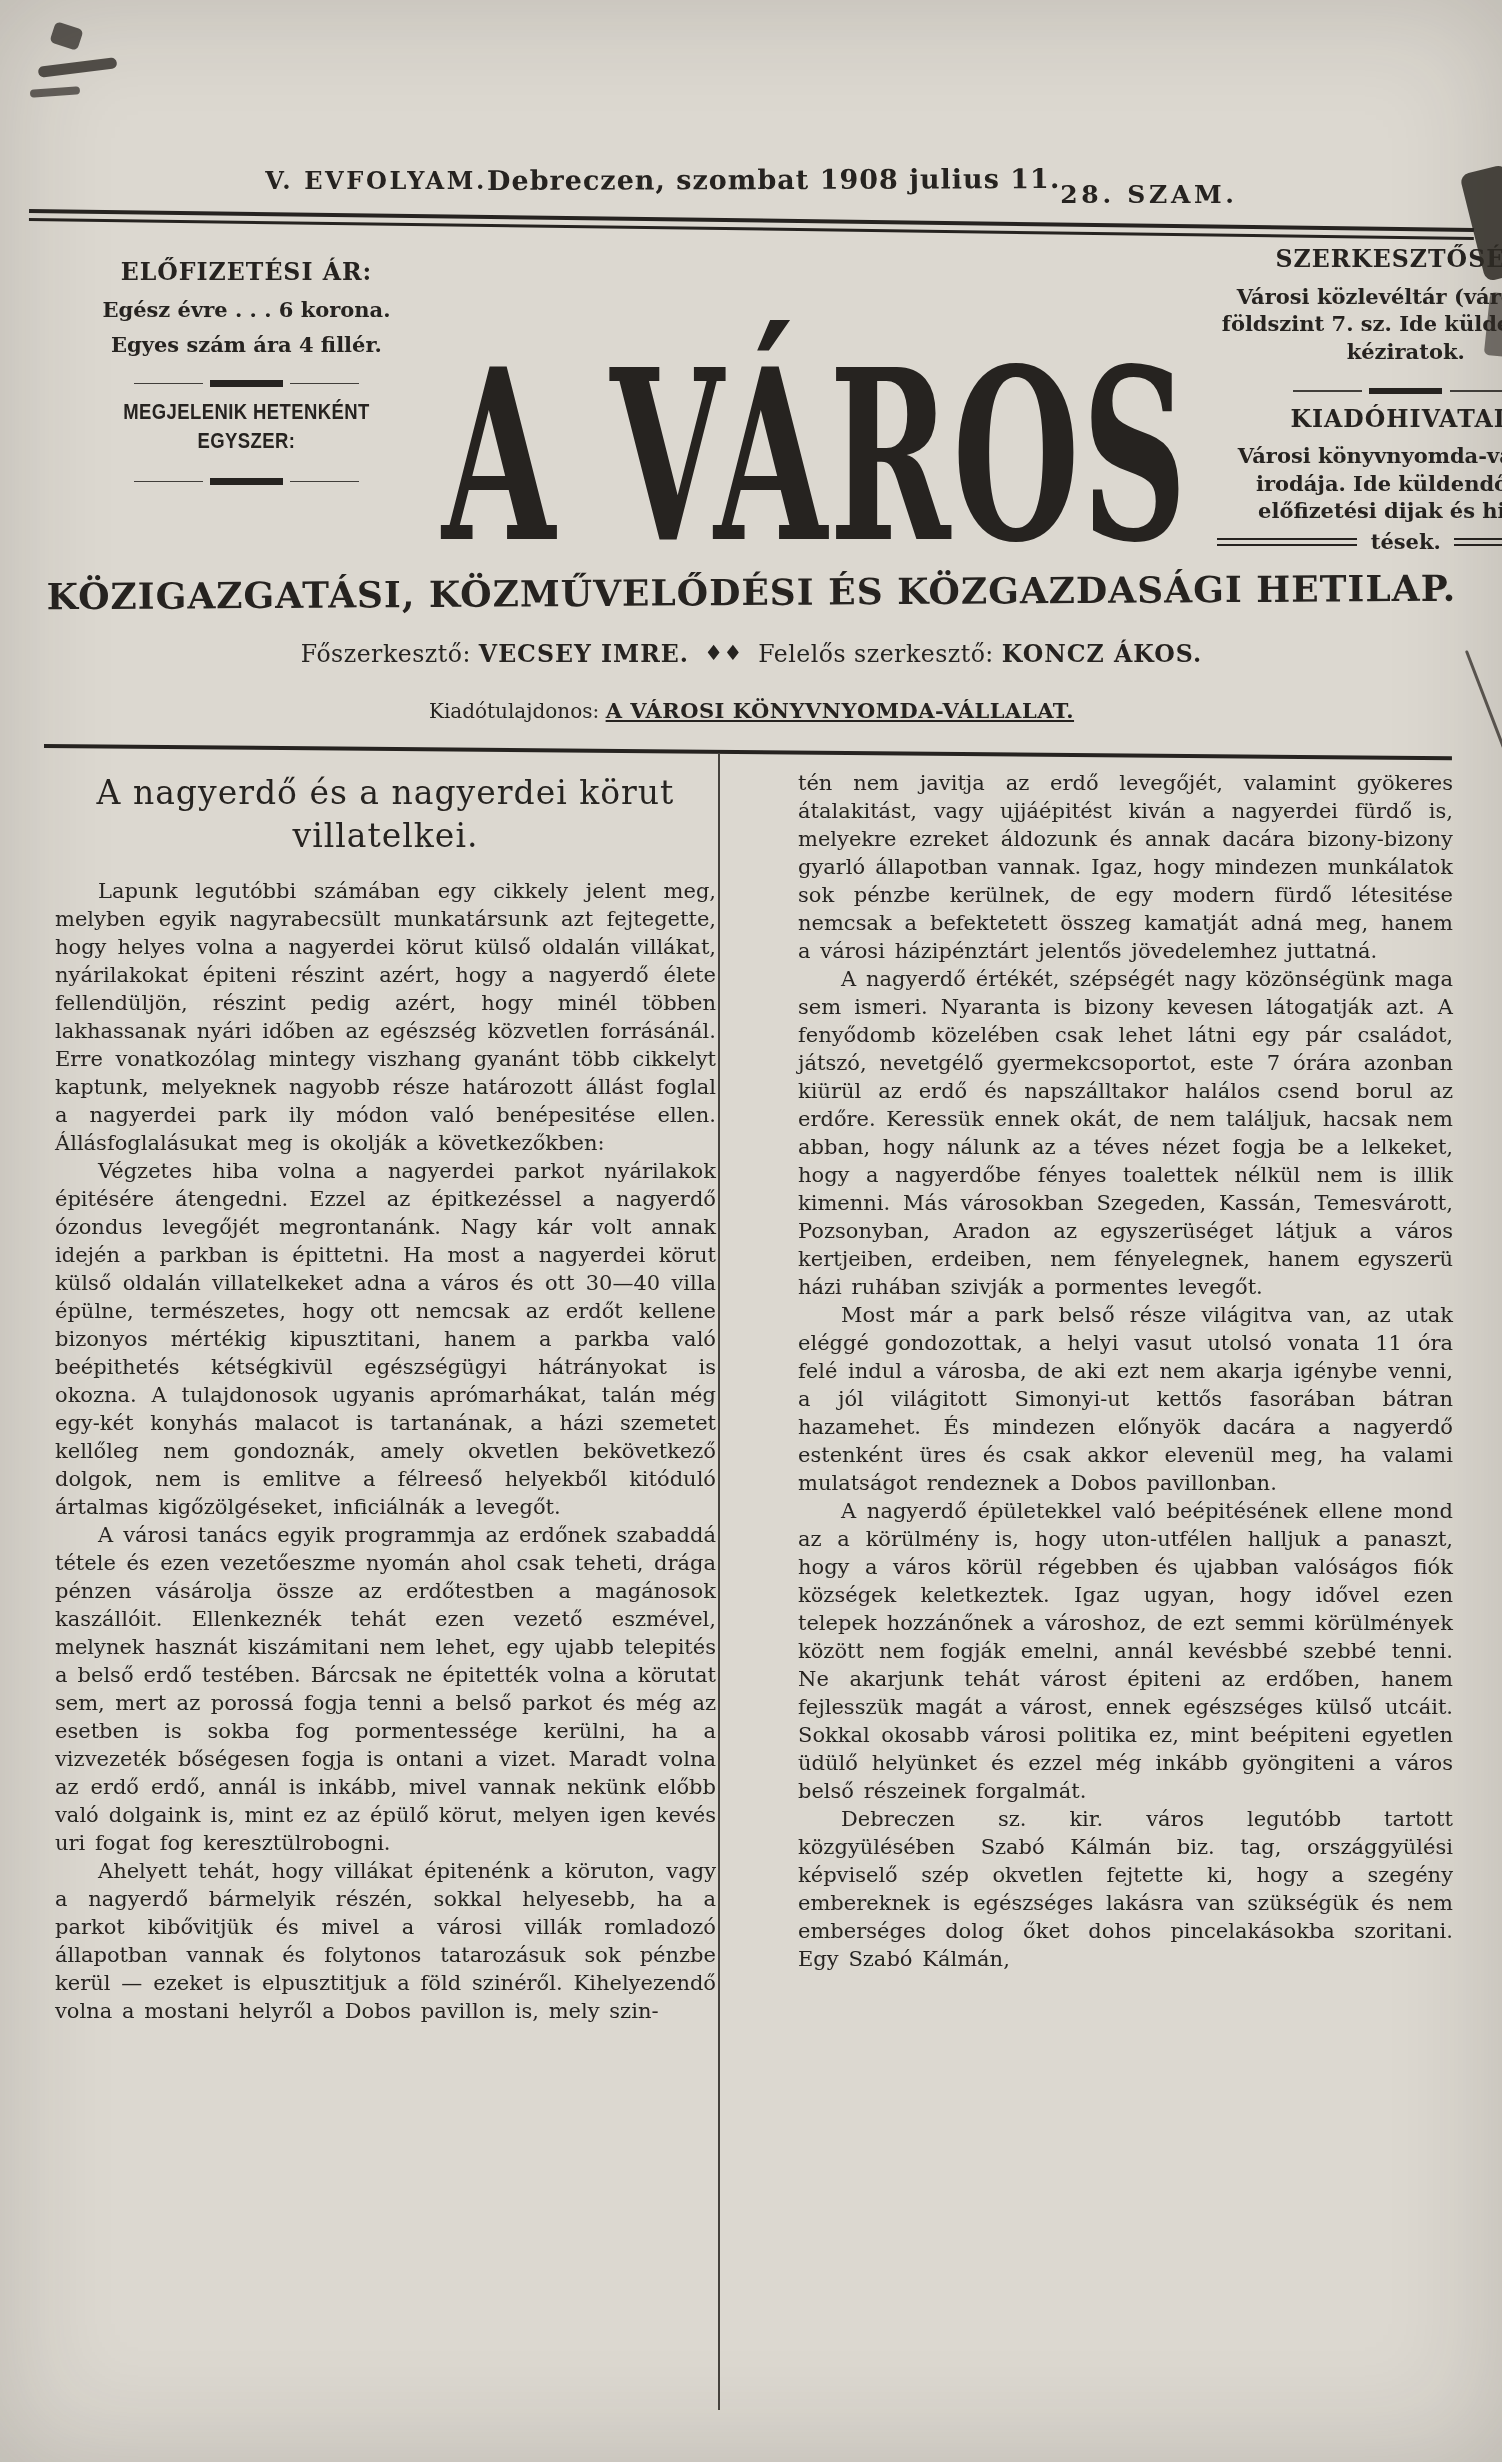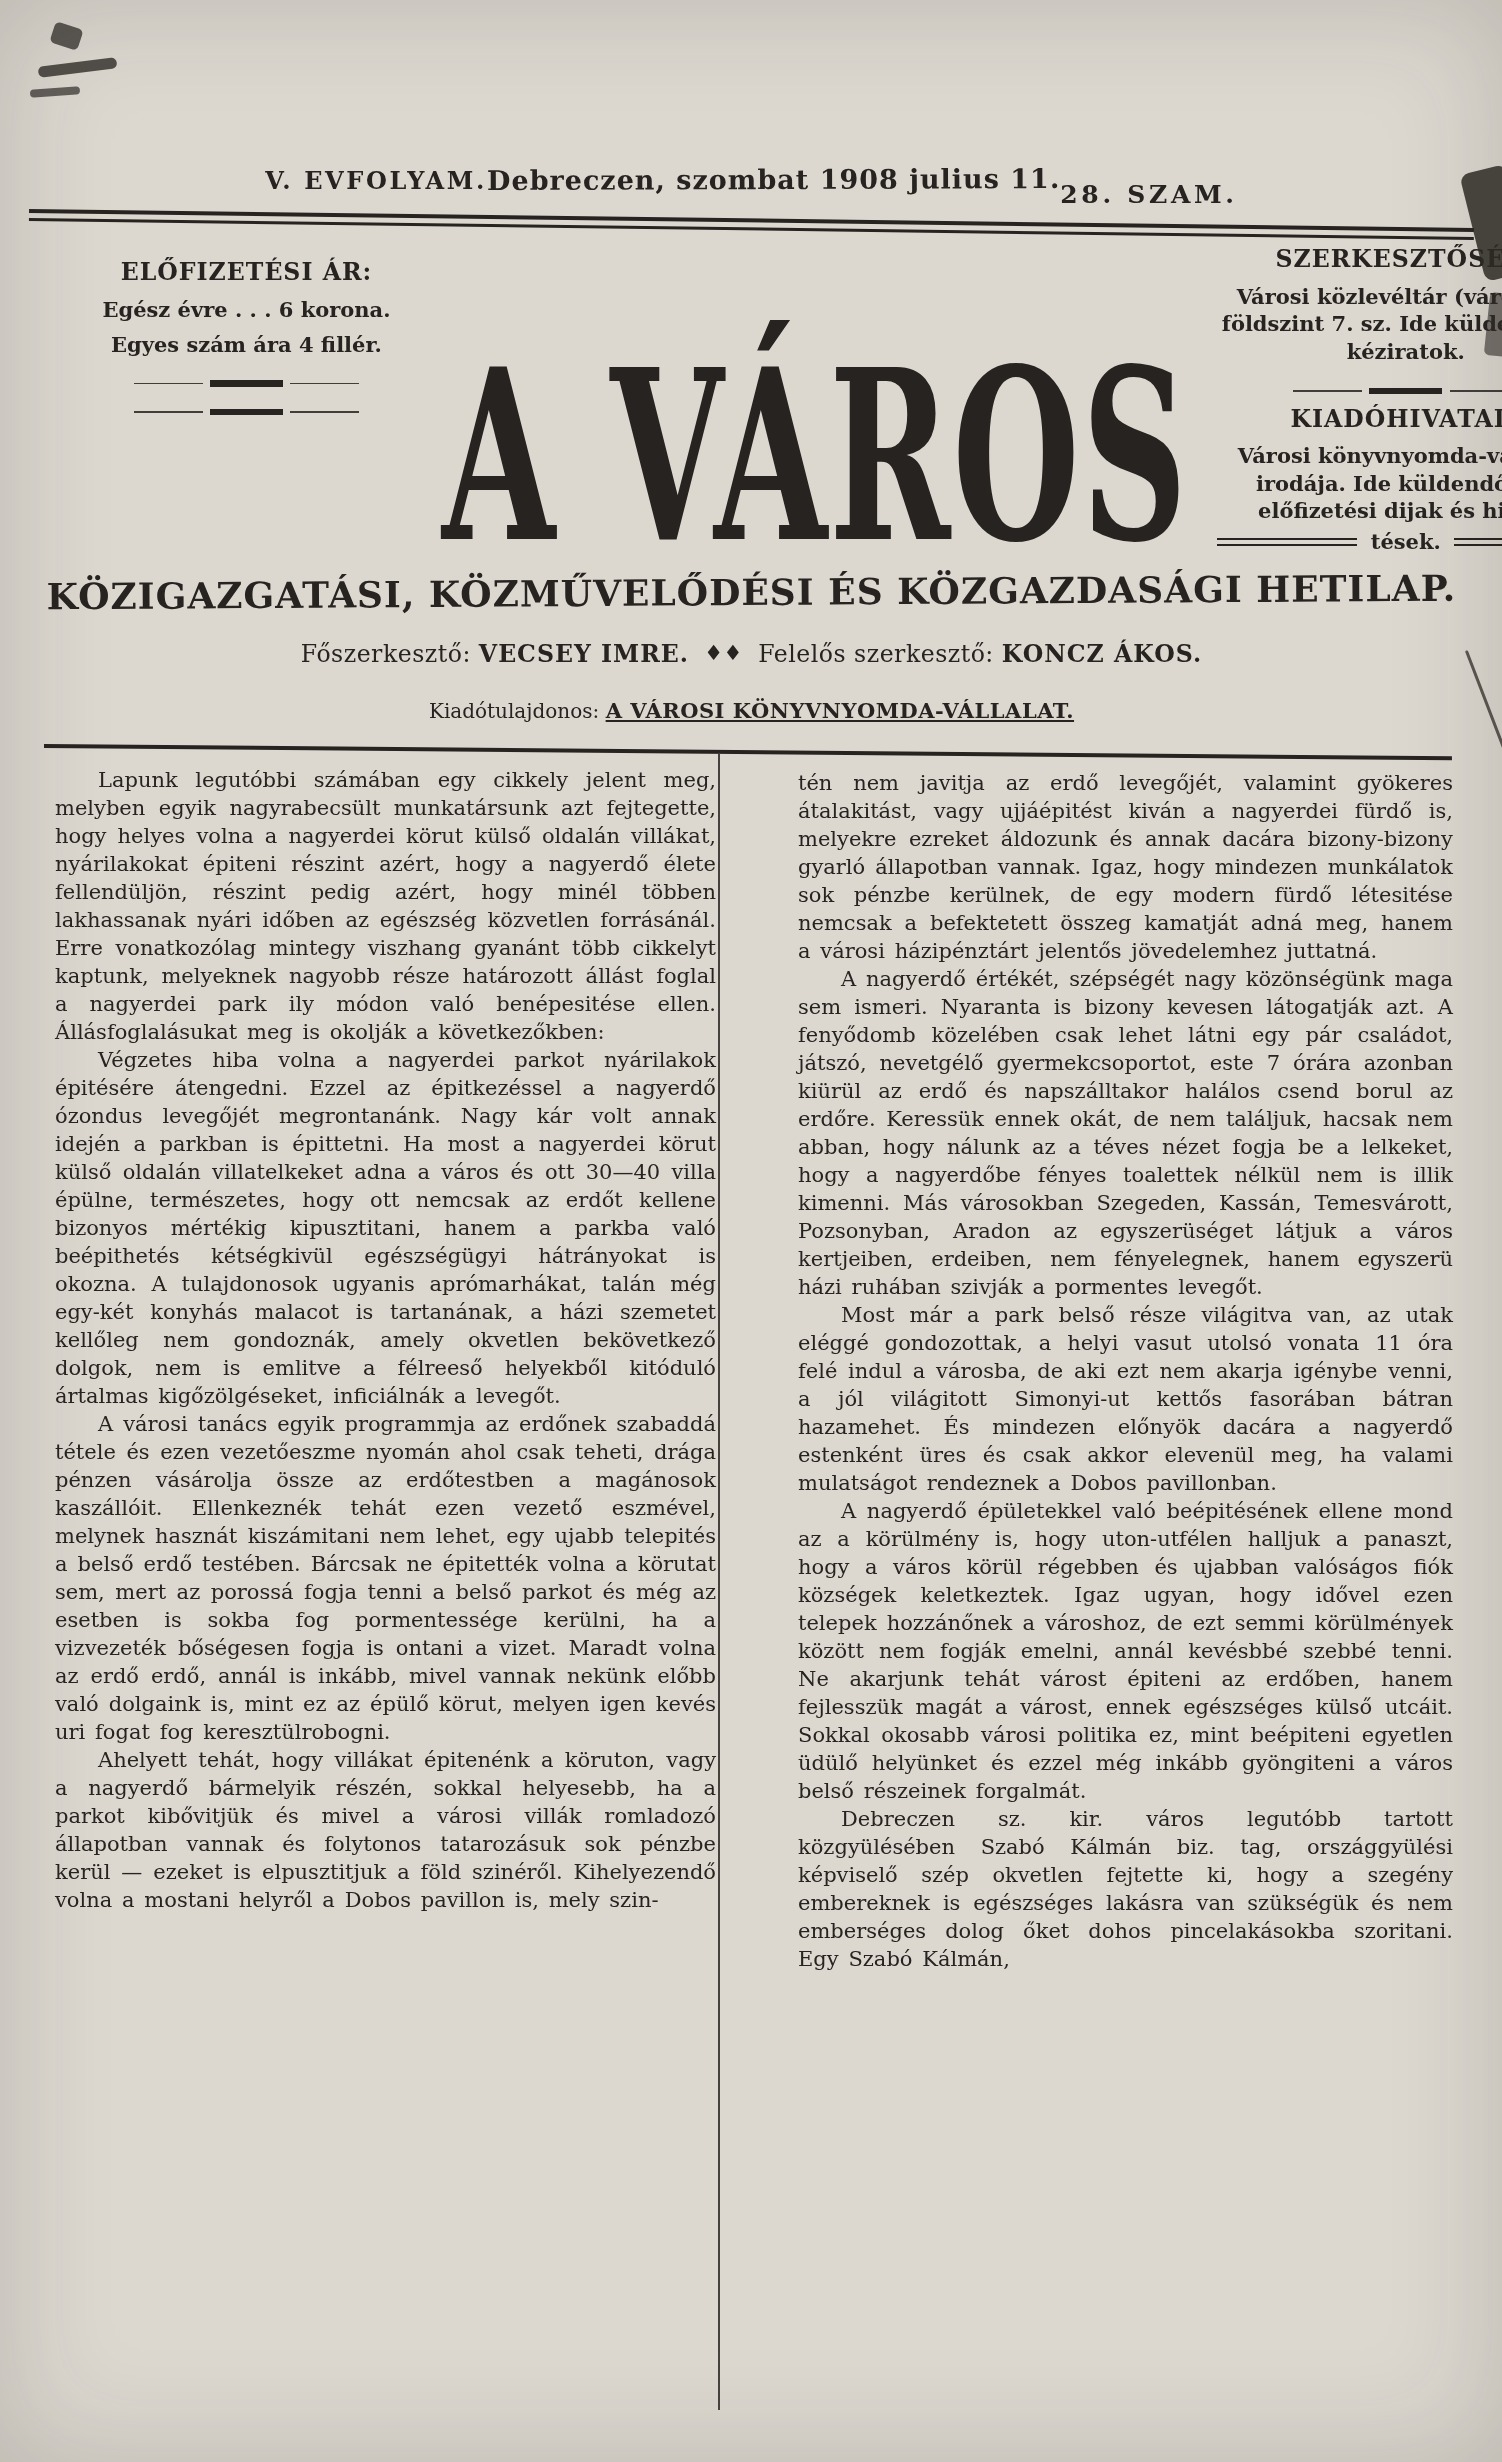--- a/index.html
+++ b/index.html
@@ -123,20 +123,21 @@
 
   <div class="infobox">
     <div class="h">ELŐFIZETÉSI ÁR:</div>
     <div class="t">Egész évre . . . 6 korona.</div>
     <div class="t">Egyes szám ára 4 fillér.</div>
     <div class="orn">
         <span class="thin"></span>
         <span class="thick"></span>
         <span class="thin"></span>
       </div>
+    <div class="h" style="margin-top:10.5px;"><span class="cond">MEGJELENIK HETENKÉNT EGYSZER:</span></div>
     <div class="orn">
         <span class="thin"></span>
         <span class="thick"></span>
         <span class="thin"></span>
       </div>
   </div>
 
   <div class="brand">A VÁROS</div>
 
   <div class="infobox">
@@ -171,20 +172,21 @@
   <span>Kiadótulajdonos:</span>
   <b>A VÁROSI KÖNYVNYOMDA-VÁLLALAT.</b>
 </div>
 
 <div class="mid-rule"></div>
 
 <div class="article">
   <div class="col-divider"></div>
 
   <div class="col-left">
+    <div class="art-title">A nagyerdő és a nagyerdei körut villatelkei.</div>
     <p>Lapunk legutóbbi számában egy cikkely jelent meg, melyben egyik nagyrabecsült munkatársunk azt fejtegette, hogy helyes volna a nagyerdei körut külső oldalán villákat, nyárilakokat épiteni részint azért, hogy a nagyerdő élete fellendüljön, részint pedig azért, hogy minél többen lakhassanak nyári időben az egészség közvetlen forrásánál. Erre vonatkozólag mintegy viszhang gyanánt több cikkelyt kaptunk, melyeknek nagyobb része határozott állást foglal a nagyerdei park ily módon való benépesitése ellen. Állásfoglalásukat meg is okolják a következőkben:</p>
     <p>Végzetes hiba volna a nagyerdei parkot nyárilakok épitésére átengedni. Ezzel az épitkezéssel a nagyerdő ózondus levegőjét megrontanánk. Nagy kár volt annak idején a parkban is épittetni. Ha most a nagyerdei körut külső oldalán villatelkeket adna a város és ott 30—40 villa épülne, természetes, hogy ott nemcsak az erdőt kellene bizonyos mértékig kipusztitani, hanem a parkba való beépithetés kétségkivül egészségügyi hátrányokat is okozna. A tulajdonosok ugyanis aprómarhákat, talán még egy-két konyhás malacot is tartanának, a házi szemetet kellőleg nem gondoznák, amely okvetlen bekövetkező dolgok, nem is emlitve a félreeső helyekből kitóduló ártalmas kigőzölgéseket, inficiálnák a levegőt.</p>
     <p>A városi tanács egyik programmja az erdőnek szabaddá tétele és ezen vezetőeszme nyomán ahol csak teheti, drága pénzen vásárolja össze az erdőtestben a magánosok kaszállóit. Ellenkeznék tehát ezen vezető eszmével, melynek hasznát kiszámitani nem lehet, egy ujabb telepités a belső erdő testében. Bárcsak ne épitették volna a körutat sem, mert az porossá fogja tenni a belső parkot és még az esetben is sokba fog pormentessége kerülni, ha a vizvezeték bőségesen fogja is ontani a vizet. Maradt volna az erdő erdő, annál is inkább, mivel vannak nekünk előbb való dolgaink is, mint ez az épülő körut, melyen igen kevés uri fogat fog keresztülrobogni.</p>
     <p>Ahelyett tehát, hogy villákat épitenénk a köruton, vagy a nagyerdő bármelyik részén, sokkal helyesebb, ha a parkot kibővitjük és mivel a városi villák romladozó állapotban vannak és folytonos tatarozásuk sok pénzbe kerül — ezeket is elpusztitjuk a föld szinéről. Kihelyezendő volna a mostani helyről a Dobos pavillon is, mely szin-</p>
   </div>
 
   <div class="col-right">
     <p class="noindent">tén nem javitja az erdő levegőjét, valamint gyökeres átalakitást, vagy ujjáépitést kiván a nagyerdei fürdő is, melyekre ezreket áldozunk és annak dacára bizony-bizony gyarló állapotban vannak. Igaz, hogy mindezen munkálatok sok pénzbe kerülnek, de egy modern fürdő létesitése nemcsak a befektetett összeg kamatját adná meg, hanem a városi házipénztárt jelentős jövedelemhez juttatná.</p>
     <p>A nagyerdő értékét, szépségét nagy közönségünk maga sem ismeri. Nyaranta is bizony kevesen látogatják azt. A fenyődomb közelében csak lehet látni egy pár családot, játszó, nevetgélő gyermekcsoportot, este 7 órára azonban kiürül az erdő és napszálltakor halálos csend borul az erdőre. Keressük ennek okát, de nem találjuk, hacsak nem abban, hogy nálunk az a téves nézet fogja be a lelkeket, hogy a nagyerdőbe fényes toalettek nélkül nem is illik kimenni. Más városokban Szegeden, Kassán, Temesvárott, Pozsonyban, Aradon az egyszerüséget látjuk a város kertjeiben, erdeiben, nem fényelegnek, hanem egyszerü házi ruhában szivják a pormentes levegőt.</p>
     <p>Most már a park belső része világitva van, az utak eléggé gondozottak, a helyi vasut utolsó vonata 11 óra felé indul a városba, de aki ezt nem akarja igénybe venni, a jól világitott Simonyi-ut kettős fasorában bátran hazamehet. És mindezen előnyök dacára a nagyerdő estenként üres és csak akkor elevenül meg, ha valami mulatságot rendeznek a Dobos pavillonban.</p>

